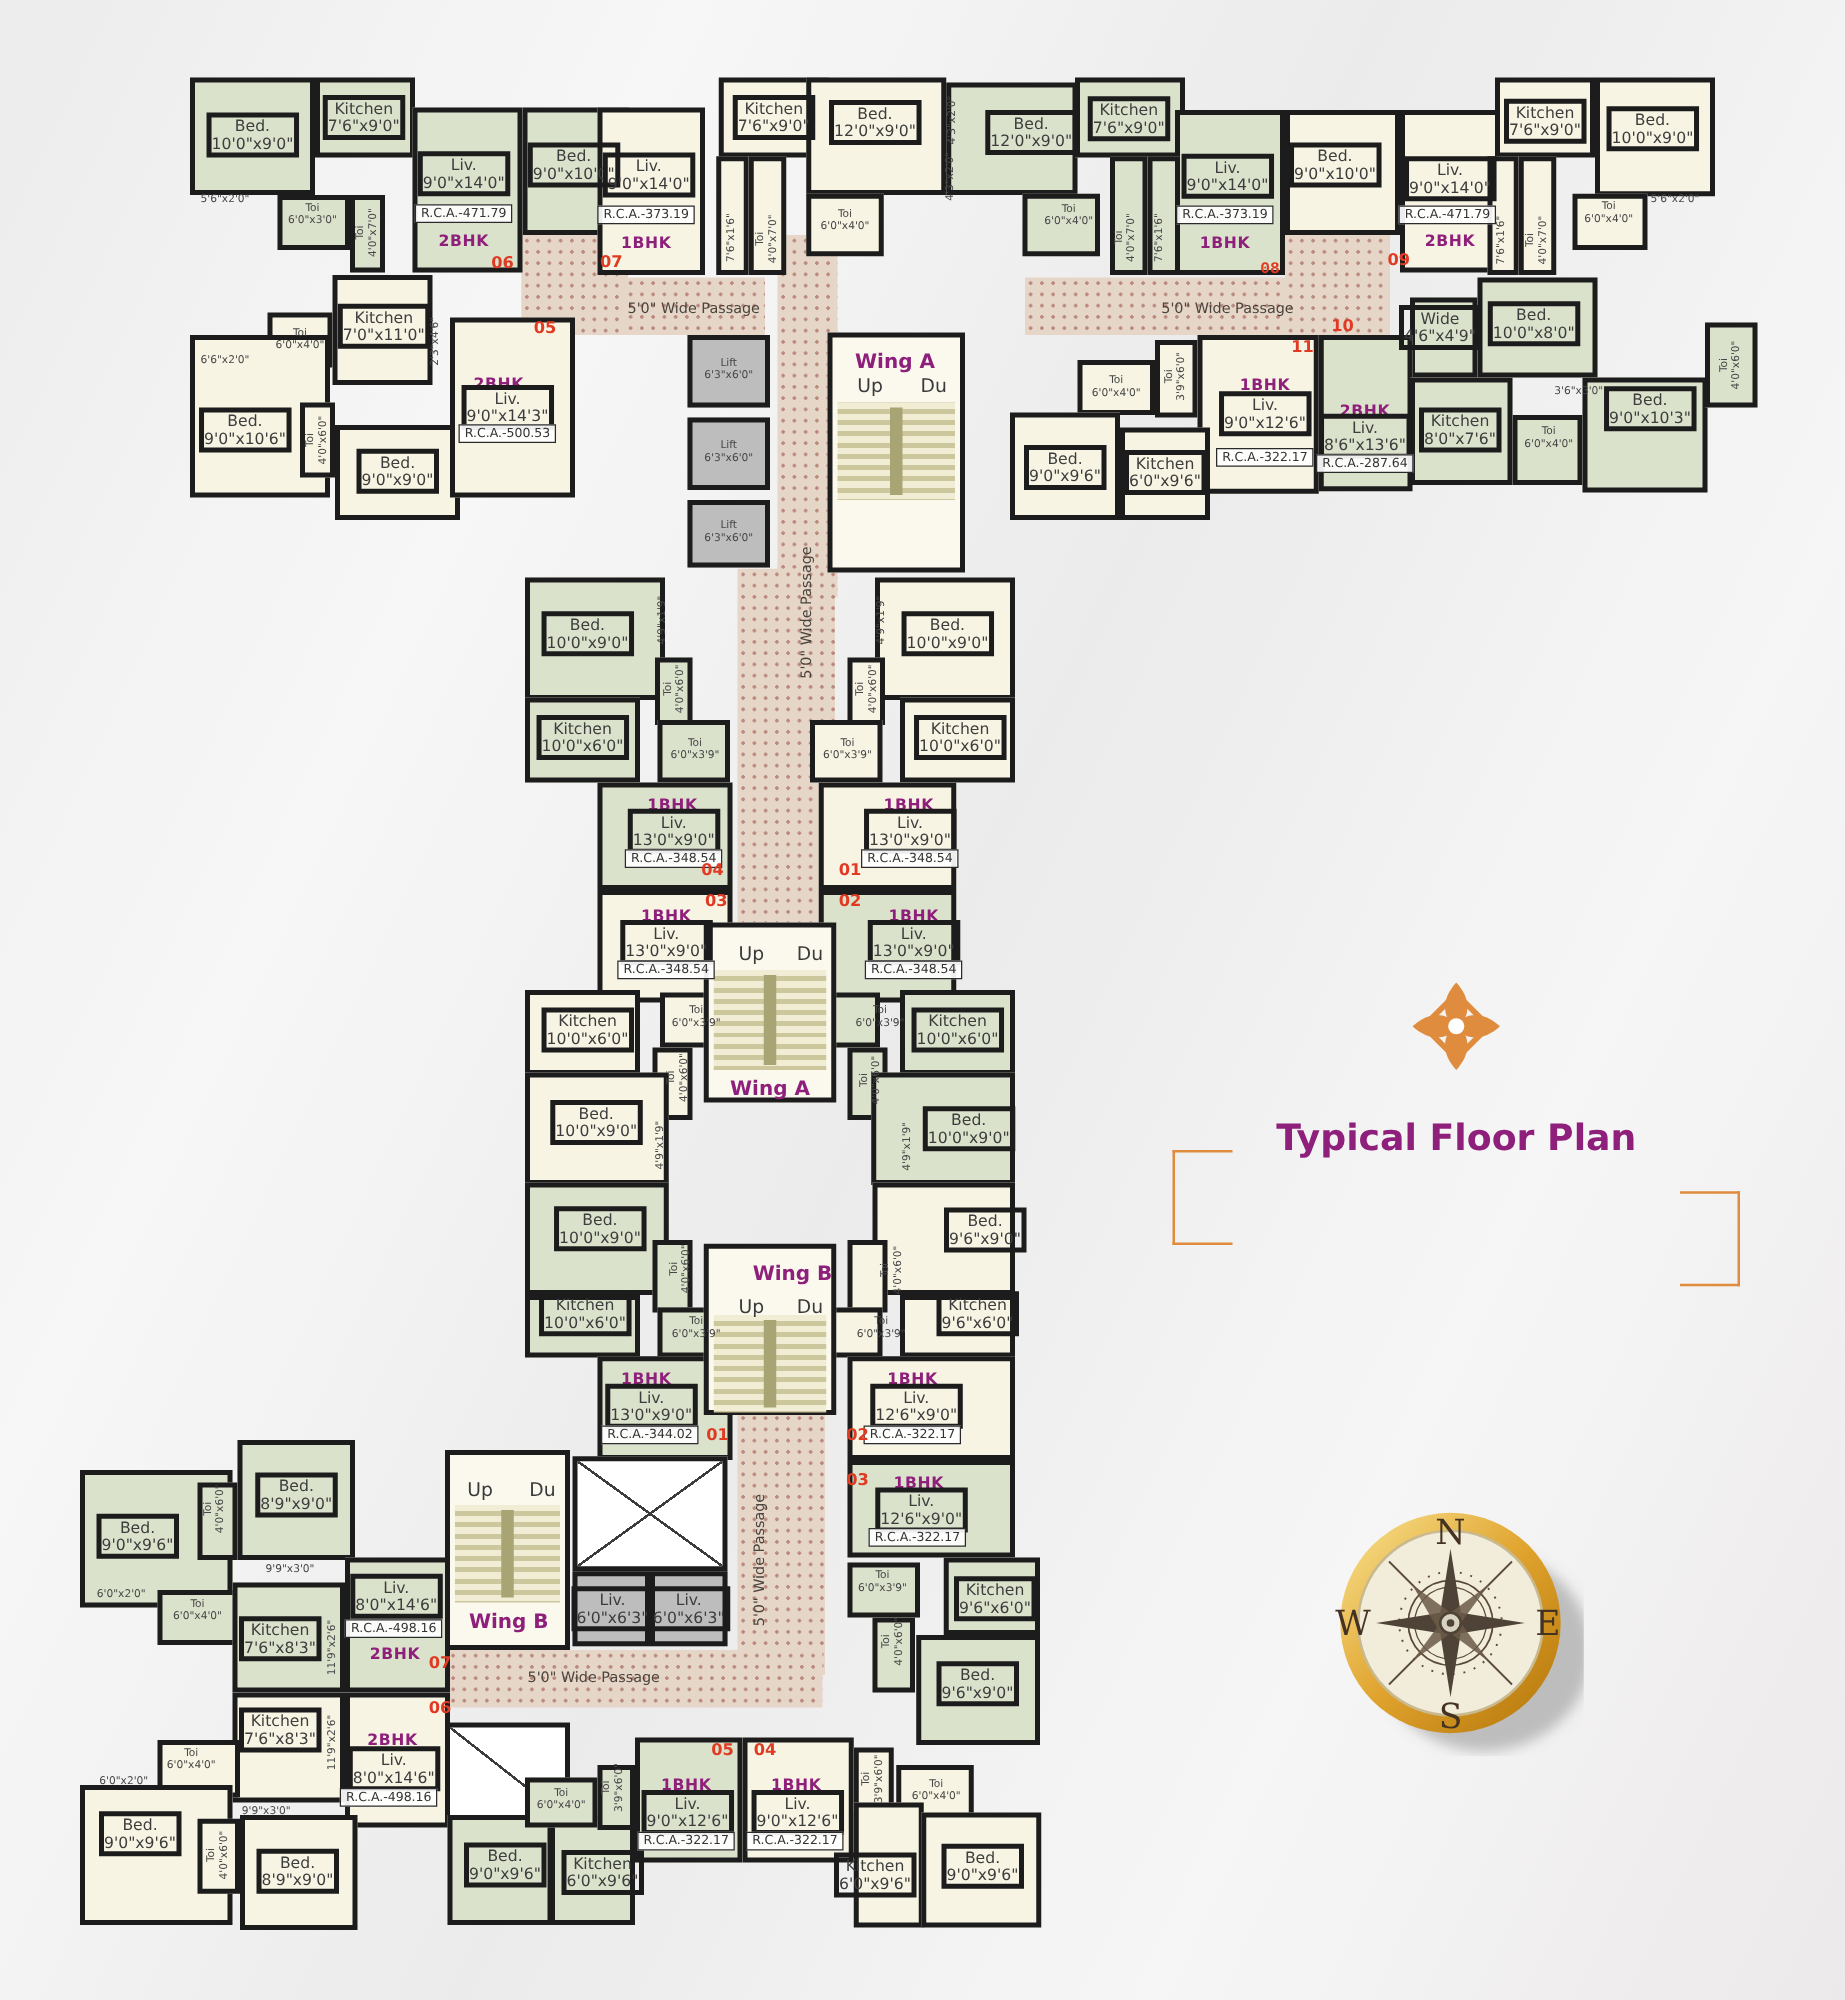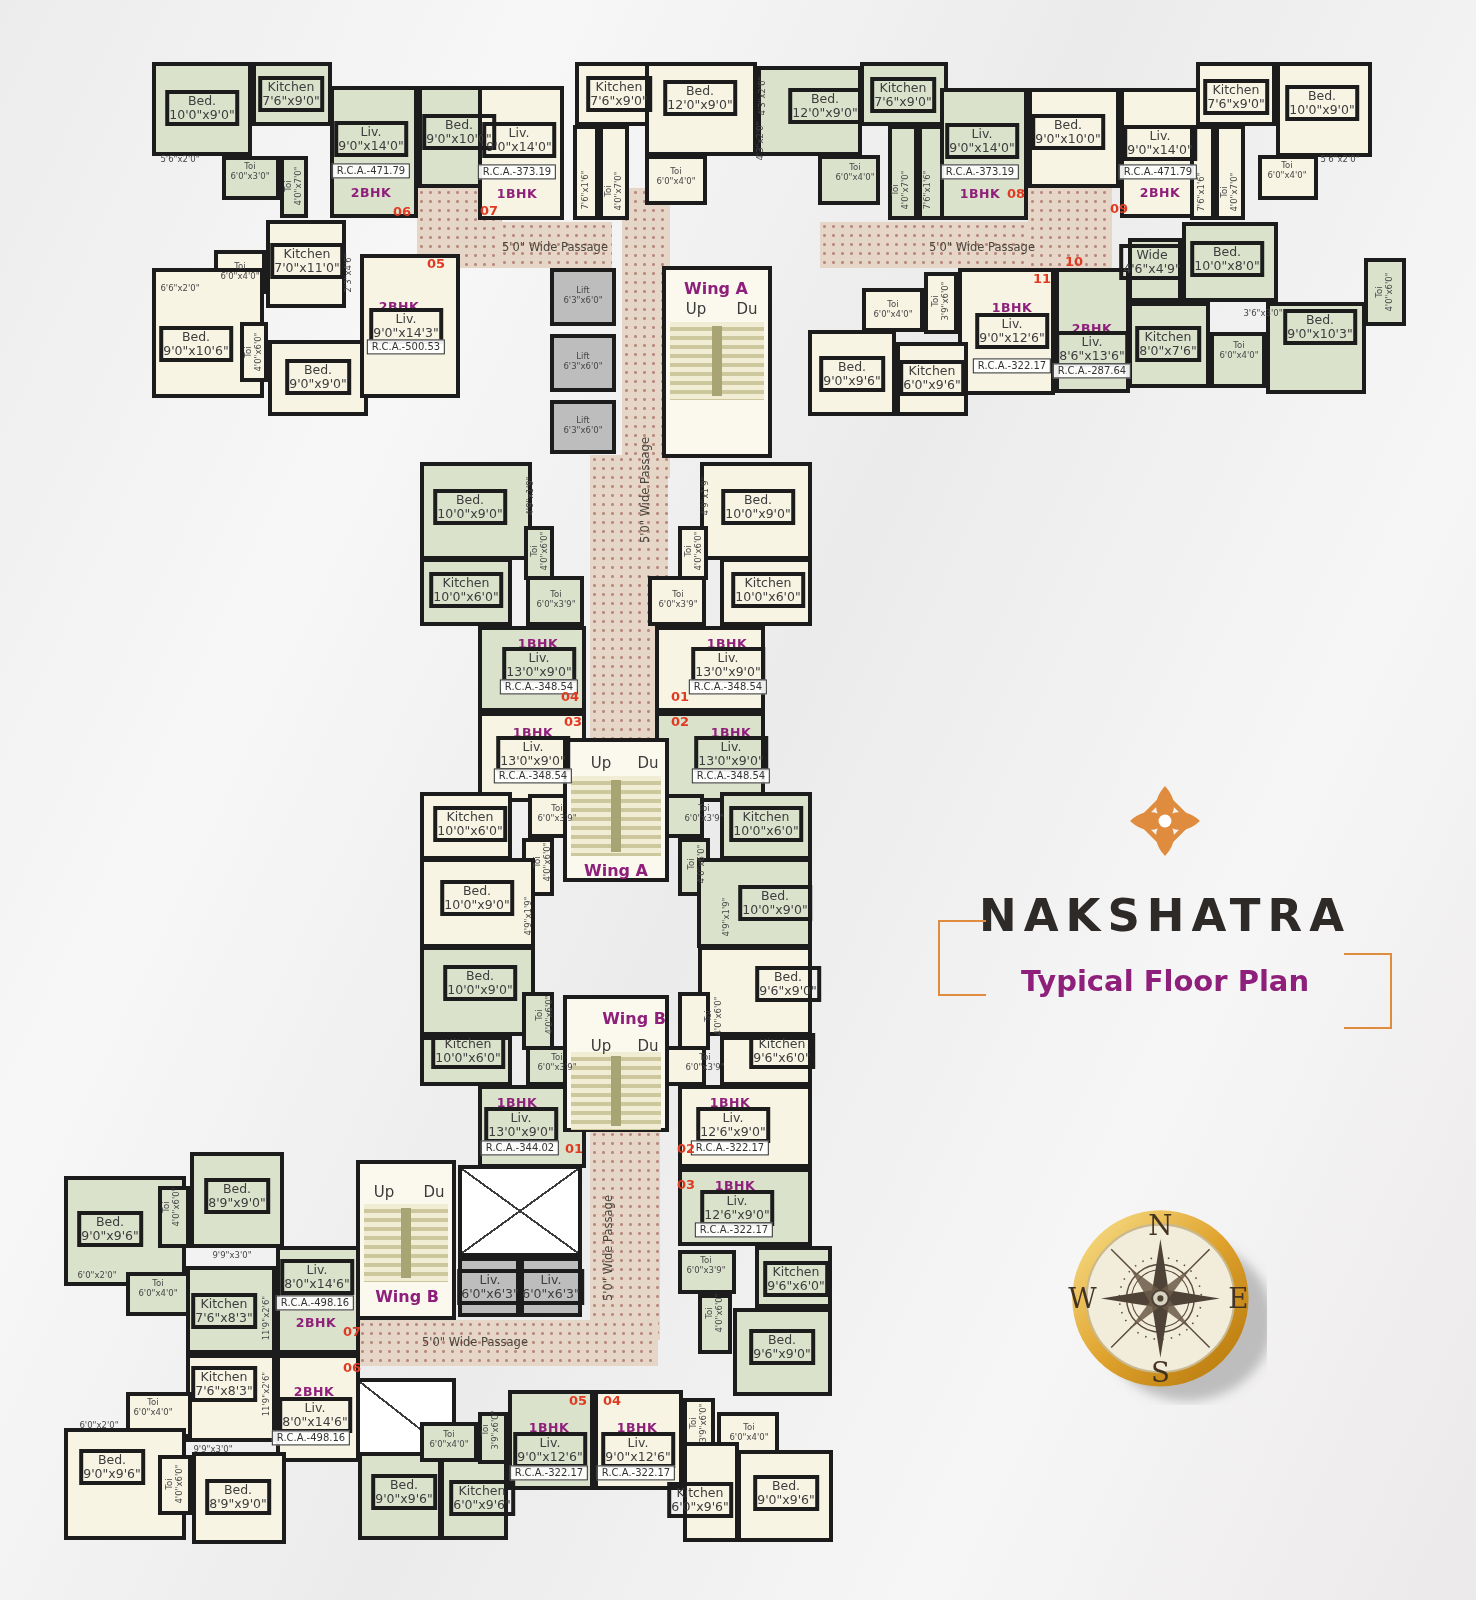--- a/index.html
+++ b/index.html
@@ -324,21 +324,21 @@
       <div class="lbl room" style="left: 982px; top: 141px;">
         <div>Liv.</div>
         <div>9'0"x14'0"</div>
       </div>
       <div class="lbl rca" style="left: 980px; top: 172px;">
         <div>R.C.A.-373.19</div>
       </div>
       <div class="lbl bhk" style="left: 980px; top: 194px;">
         <div>1BHK</div>
       </div>
-      <div class="lbl unit" style="left: 1016px; top: 194px;">
+      <div class="lbl unit" style="left: 1016px; top: 216px; font-family: Liberation Mono, monospace;">
         <div>08</div>
       </div>
       <div class="lbl toi" style="left: 855px; top: 173px;">
         <div>Toi</div>
         <div>6'0"x4'0"</div>
       </div>
       <div class="lbl toi rot" style="left: 901px; top: 190px;">
         <div>Toi</div>
         <div>4'0"x7'0"</div>
       </div>
@@ -868,21 +868,20 @@
       <g fill="#e08c3f">
         <path d="M50 12 C63 26 63 42 50 52 C37 42 37 26 50 12Z"></path>
         <path d="M88 50 C74 63 58 63 48 50 C58 37 74 37 88 50Z"></path>
         <path d="M50 88 C37 74 37 58 50 48 C63 58 63 74 50 88Z"></path>
         <path d="M12 50 C26 37 42 37 52 50 C42 63 26 63 12 50Z"></path>
       </g>
       <circle cx="50" cy="50" r="7" fill="#ffffff"></circle>
     </svg>
     <div class="bracket left"></div>
     <div class="bracket right"></div>
-    <div id="brand-line1">NAKSHATRA</div>
     <div id="brand-sub">Typical Floor Plan</div>
   </div>
 
   <svg id="compass" viewBox="0 0 200 200">
     <defs>
       <linearGradient id="gold" x1="0" y1="0" x2="1" y2="1">
         <stop offset="0" stop-color="#f9e491"></stop>
           <stop offset="0.5" stop-color="#e0a32e"></stop>
           <stop offset="1" stop-color="#b27508"></stop>
       </linearGradient>

